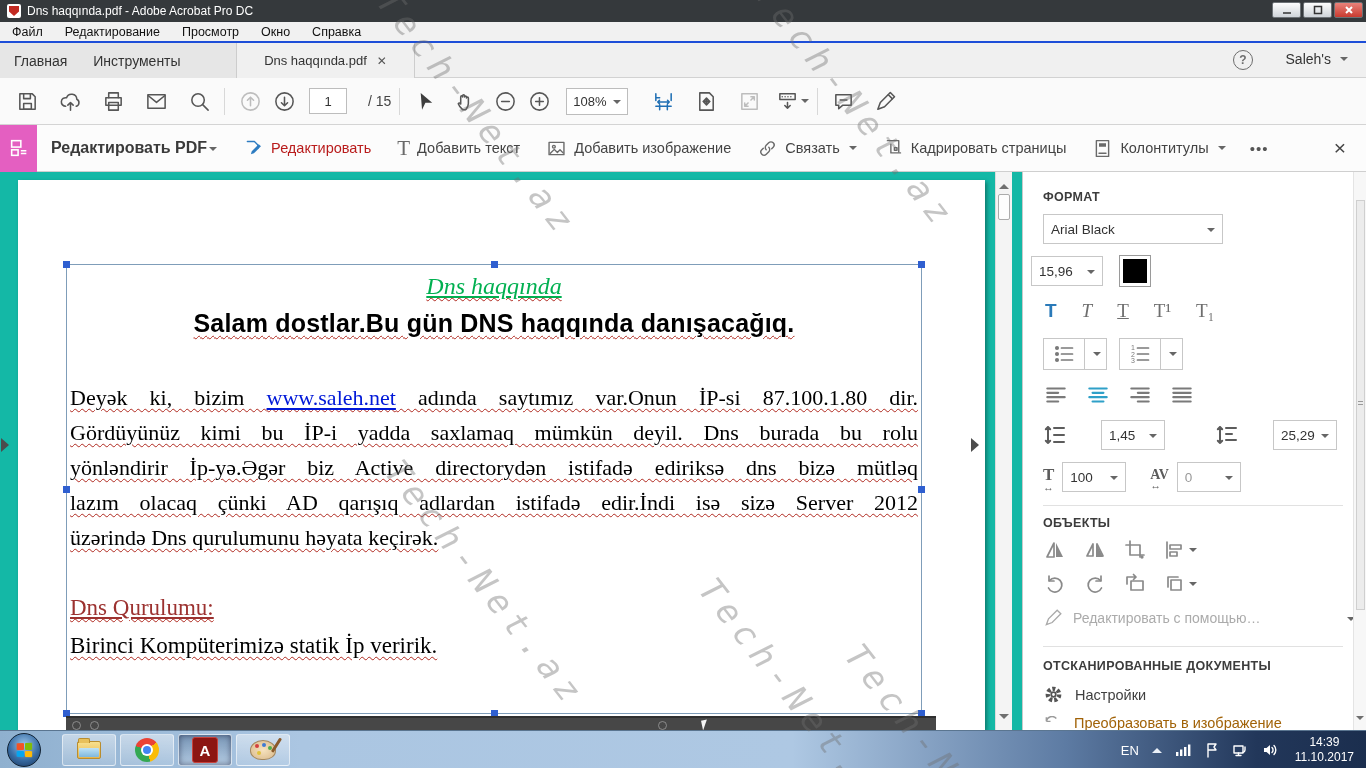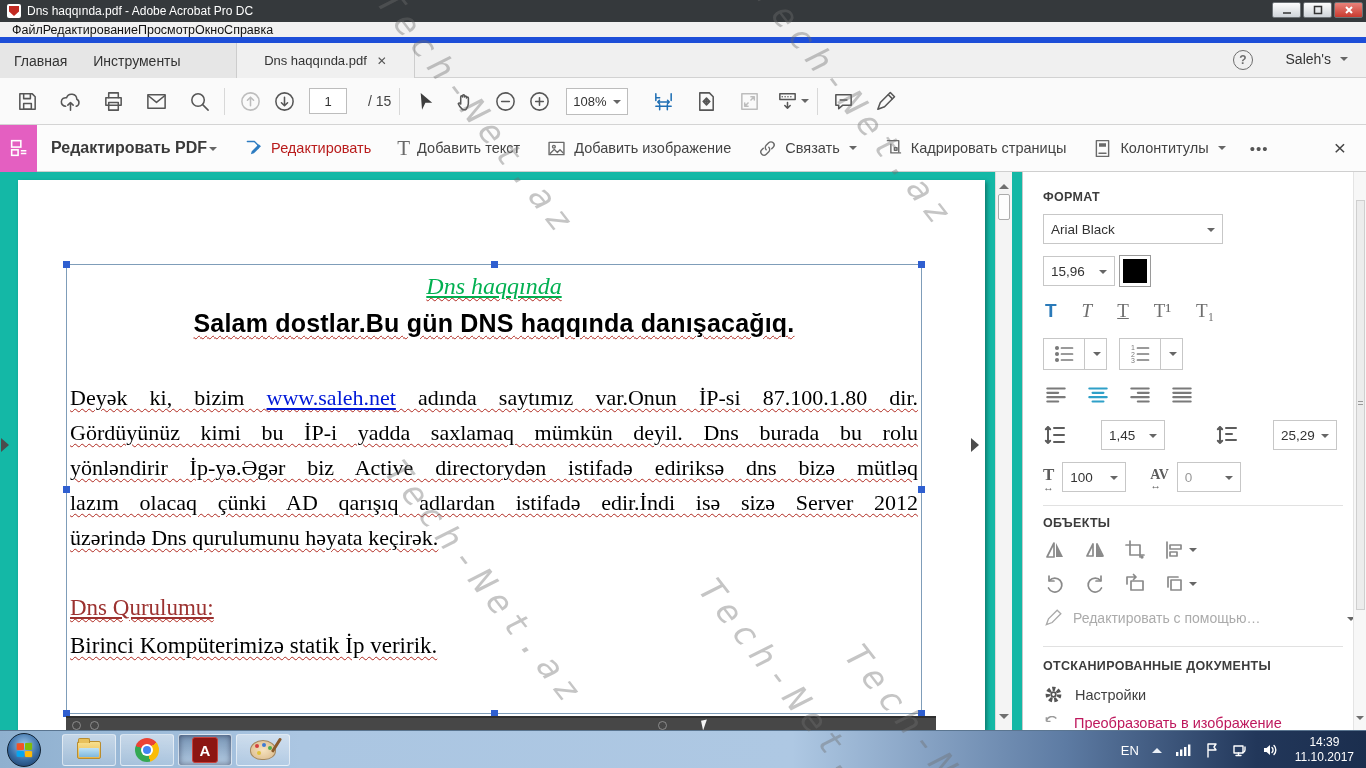--- a/index.html
+++ b/index.html
@@ -12,21 +12,21 @@
   #titlebar .title { font-size:12px; margin-left:6px; }
   .pdficon { width:14px; height:14px; margin-left:7px; background:#fff; border-radius:2px; position:relative; flex:0 0 auto; }
   .pdficon::after { content:""; position:absolute; left:2px; top:2px; right:2px; bottom:2px; background:#c22a22; clip-path:polygon(0 0,100% 0,100% 55%,50% 100%,0 55%); }
   .winbtns { position:absolute; right:3px; top:2px; display:flex; gap:2px; }
   .winbtn { width:29px; height:16px; background:linear-gradient(#fdfdfd,#cfd4d9); border:1px solid #6d7276; border-radius:2px; display:flex; align-items:center; justify-content:center; }
   .winbtn svg { width:10px; height:10px; stroke:#333; stroke-width:1.5; fill:none; }
   .winbtn.close { background:linear-gradient(#e9827a,#c93b30); }
   .winbtn.close svg { stroke:#fff; stroke-width:2; }
 
   
-  #menubar { position:absolute; left:0; top:22px; width:1366px; height:21px; background:#f1f1f1; display:flex; align-items:center; padding-left:12px; border-bottom:6px solid #1d4ed8; }
+  #menubar { position:absolute; left:0; top:22px; width:1366px; height:21px; background:#f1f1f1; display:flex; align-items:center; gap:22px; padding-left:12px; border-bottom:2px solid #1d4ed8; }
   #menubar .mi { font-size:12.5px; color:#111; }
 
   
   #tabbar { position:absolute; left:0; top:43px; width:1366px; height:35px; background:#f0f0f0; border-bottom:1px solid #d2d2d2; }
   #tabbar .lefttabs { position:absolute; left:0; top:0; width:237px; height:35px; background:#e6e6e6; border-right:1px solid #cdcdcd; display:flex; align-items:center; gap:26px; padding-left:14px; }
   #tabbar .toptab { font-size:14px; color:#333; }
   .doctab { position:absolute; left:237px; top:0; width:178px; height:35px; border-right:1px solid #cdcdcd; display:flex; align-items:center; justify-content:center; gap:10px; background:#f0f0f0; }
   .doctab .lbl { font-size:13px; color:#333; }
   .doctab .x { font-size:12px; color:#555; }
   .helpcircle { position:absolute; right:113px; top:7px; width:20px; height:20px; border:1.6px solid #6d6d6d; border-radius:50%; color:#6d6d6d; font-size:12px; font-weight:bold; display:flex; align-items:center; justify-content:center; }
@@ -393,21 +393,21 @@
 </div>
 
 <div id="rightpanel">
   <div class="ptitle abs" style="left:20px;top:18px;">ФОРМАТ</div>
 
   <div class="selbox abs" style="left:20px;top:42px;width:180px;">
     <span>Arial Black</span>
       <span class="dd"></span>
   </div>
 
-  <div class="selbox abs" style="left:20px;top:84px;width:72px;">
+  <div class="selbox abs" style="left:8px;top:84px;width:72px;">
     <span>15,96</span>
       <span class="dd"></span>
   </div>
   <div class="swatch abs" style="left:96px;top:83px;">
       <div></div>
     </div>
 
   <div class="abs" style="left:22px;top:128px;display:flex;gap:25px;align-items:baseline;">
     <span class="fbtn" style="color:#2a7ab9;font-weight:bold;font-family:'Liberation Sans',sans-serif;">T</span>
     <span class="fbtn" style="font-style:italic;">T</span>
@@ -551,21 +551,21 @@
         <circle cx="12" cy="12" r="6.5" fill="none" stroke="#555" stroke-width="5" stroke-dasharray="3.4 2.3"></circle>
         <circle cx="12" cy="12" r="2.6" fill="#fff" stroke="#555" stroke-width="2"></circle>
       </svg>
     <span style="font-size:14.5px;color:#3f3f3f;">Настройки</span>
   </div>
 
   <div class="abs" style="left:20px;top:544px;display:flex;align-items:center;gap:11px;overflow:hidden;height:14px;">
     <svg viewBox="0 0 24 24" style="width:20px;height:20px;stroke:#9a9a9a;fill:none;stroke-width:1.7;">
         <path d="M4 10a7 7 0 0 1 12-3.5M4 10V5m0 5h5"></path>
       </svg>
-    <span style="font-size:14.5px;color:#be185d;">Преобразовать в изображение</span>
+    <span style="font-size:14.5px;color:#a16207;">Преобразовать в изображение</span>
   </div>
 
   <div id="panelscroll">
     <div id="panelthumb">
         <div class="grip"></div>
       </div>
     <div class="scrtri-down" style="left:2px;border-width:4px;"></div>
   </div>
 </div>
 

